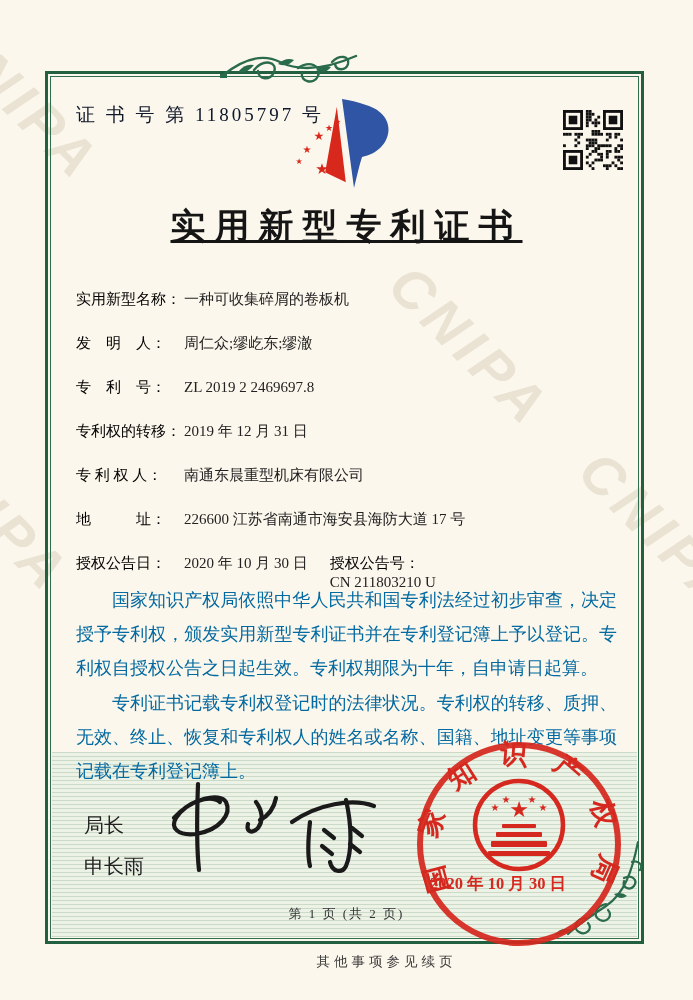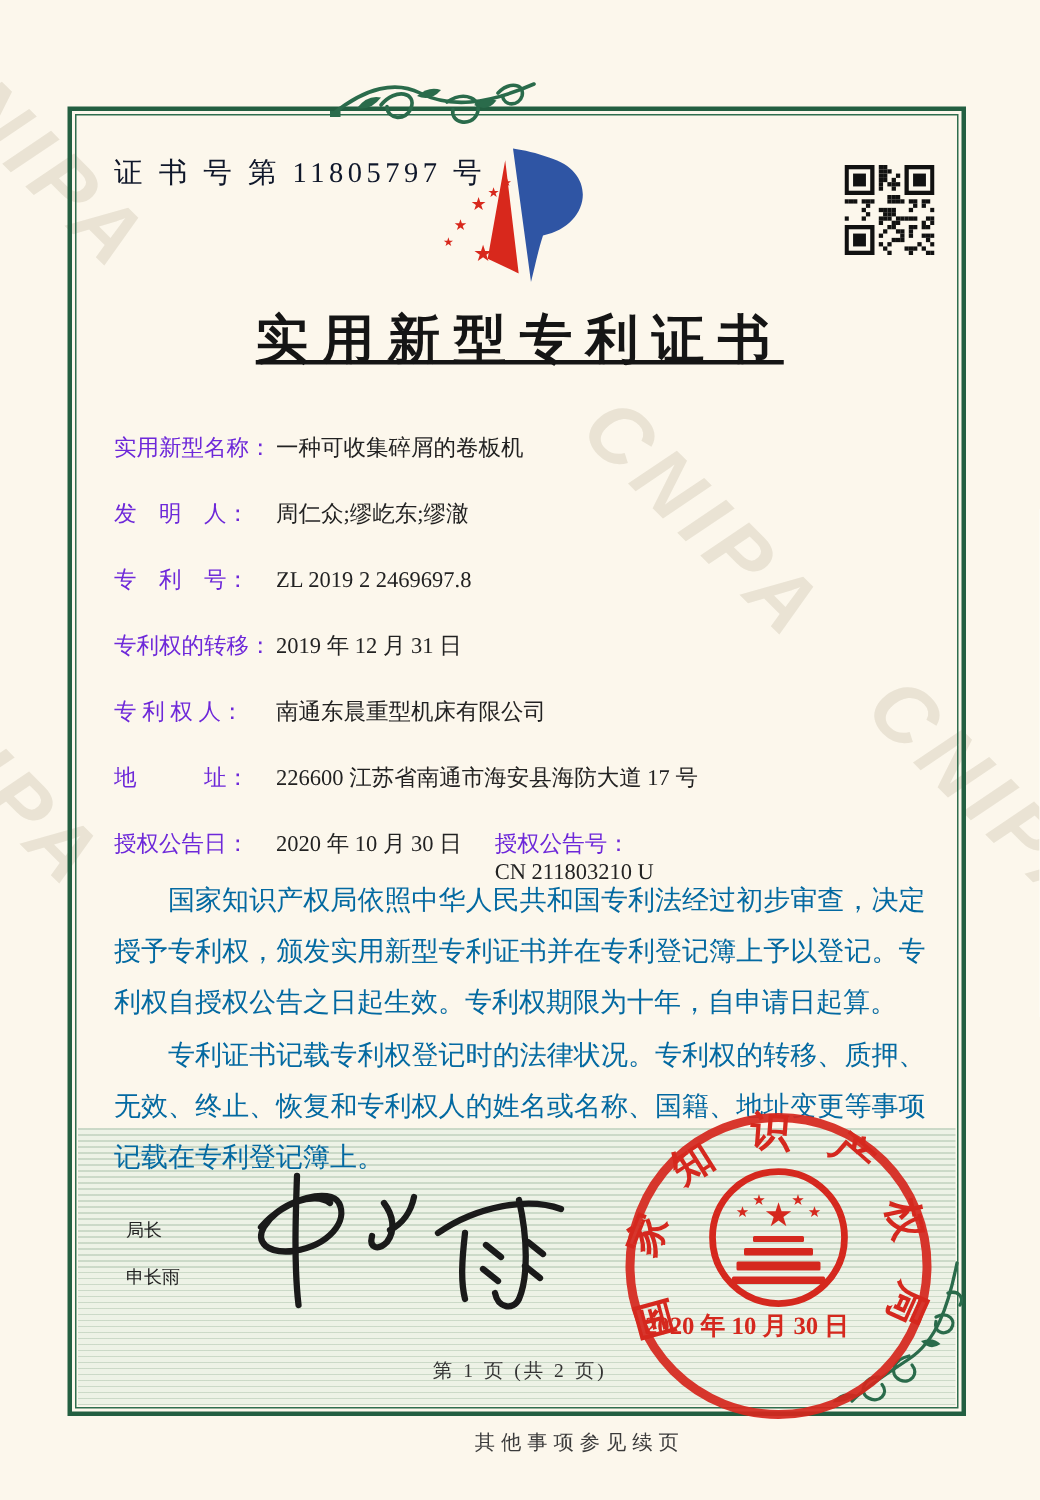--- a/index.html
+++ b/index.html
@@ -35,27 +35,27 @@
     font-size:19px;letter-spacing:3px;color:#0f172a;
   }
   .logo{position:absolute;left:278px;top:96px;z-index:4;}
   .qr{position:absolute;left:563px;top:110px;z-index:4;}
   .title{
     position:absolute;left:0;top:203px;width:100%;margin:0;z-index:4;
     text-align:center;font-size:35px;font-weight:bold;letter-spacing:9px;color:#151515;text-decoration:underline;
   }
   .fields{position:absolute;left:76px;top:290px;width:545px;z-index:4;font-size:15px;}
   .frow{display:flex;margin-bottom:25px;line-height:19px;}
-  .flabel{min-width:108px;color:#6d28d9;white-space:pre;}
+  .flabel{min-width:108px;color:#000000;white-space:pre;}
   .fvalue{color:#222;}
   .grant-pair2{margin-left:22px;display:flex;flex-direction:column;}
   .paras{position:absolute;left:76px;top:583px;width:541px;z-index:4;
     font-size:18px;line-height:1.9;color:#0369a1;text-align:justify;}
   .paras p{margin:0;text-indent:2em;}
-  .signatory{position:absolute;left:84px;top:812px;z-index:5;font-size:12px;color:#222;}
+  .signatory{position:absolute;left:84px;top:812px;z-index:5;font-size:20px;color:#222;}
   .signatory .name{margin-top:14px;}
   .signature{position:absolute;left:152px;top:778px;z-index:5;}
   .seal{position:absolute;left:414px;top:739px;z-index:6;}
   .page-info{
     position:absolute;left:0;top:905px;width:100%;text-align:center;z-index:5;
     font-size:13px;letter-spacing:2px;color:#333;
   }
   .continuation{
     position:absolute;left:0;top:953px;width:100%;text-align:center;z-index:4;
     font-size:13.5px;letter-spacing:4px;color:#3a3a3a;padding-left:40px;

